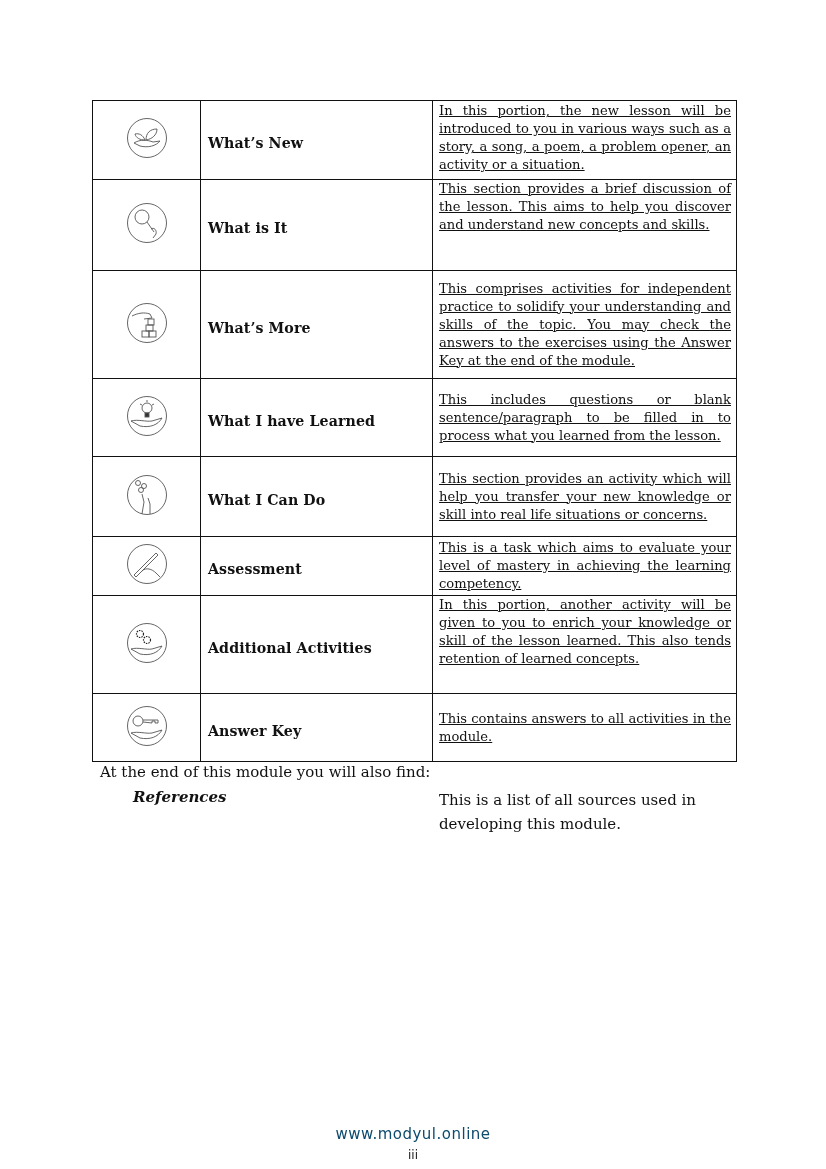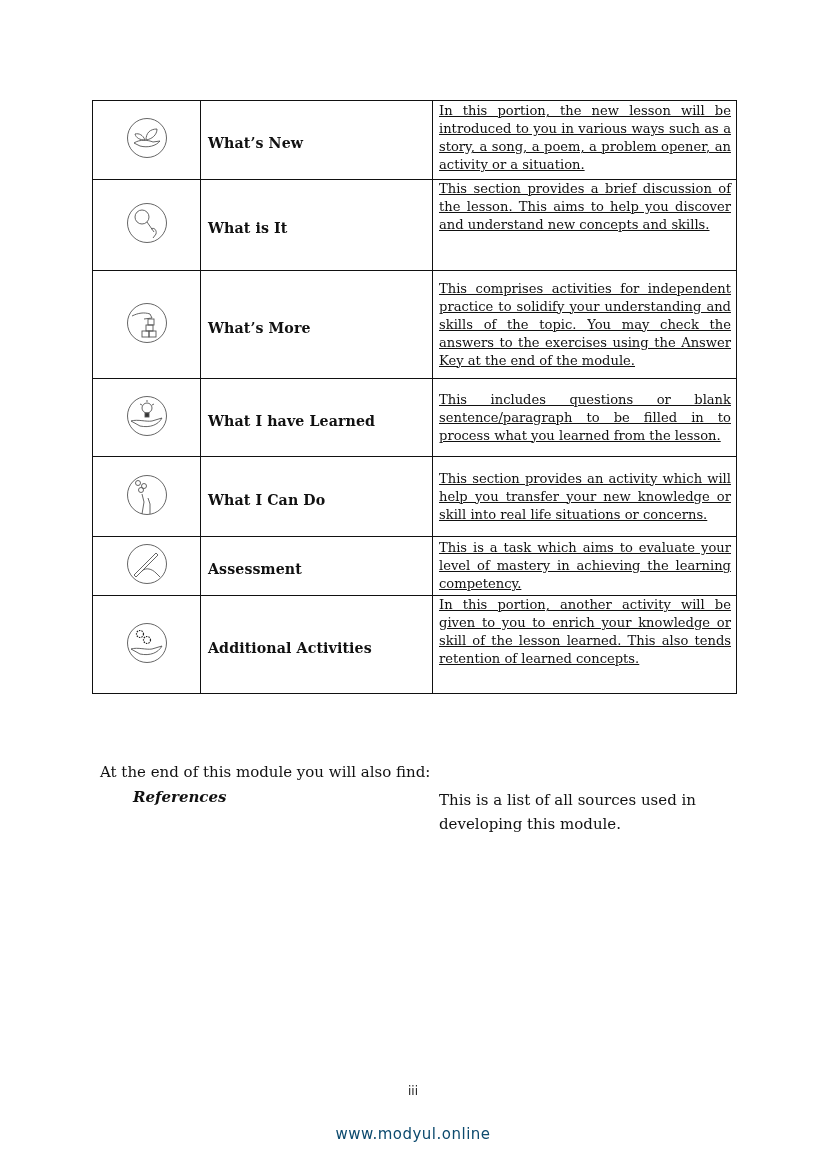--- a/index.html
+++ b/index.html
@@ -9,21 +9,21 @@
     .c-icon { width: 107px; text-align: center; }
     .c-title { width: 231px; }
     .c-desc { width: 303px; text-decoration: underline; }
     .title { font-family: "DejaVu Serif", serif; font-weight: bold; font-size: 14.2px; padding-left: 7px; padding-top: 6px; letter-spacing: 0.1px; }
     .desc { font-family: "DejaVu Serif", serif; font-size: 13.1px; line-height: 18px; text-align: justify; padding: 0 5px 0 6px; overflow: hidden; }
     .icon-wrap { display: inline-block; width: 42px; height: 42px; }
     .icon-wrap svg { width: 42px; height: 42px; }
     .after { position: absolute; left: 100px; top: 750px; font-size: 15px; font-family: "DejaVu Serif", serif; margin-top: 13px; }
     .ref-label { position: absolute; left: 133px; top: 788px; font-size: 15px; font-weight: bold; font-style: italic; font-family: "DejaVu Serif", serif; }
     .ref-desc { position: absolute; left: 439px; top: 788px; width: 300px; font-size: 15px; line-height: 24px; font-family: "DejaVu Serif", serif; }
-    .page-num { position: absolute; left: 0; width: 826px; top: 1084px; text-align: center; font-size: 12px; font-family: "DejaVu Sans", sans-serif; color: #222; }
+    .page-num { position: absolute; left: 0; width: 826px; top: 1148px; text-align: center; font-size: 12px; font-family: "DejaVu Sans", sans-serif; color: #222; }
     .watermark { position: absolute; left: 0; width: 826px; top: 1125px; text-align: center; font-size: 15px; font-family: "DejaVu Sans", sans-serif; color: #0c4a6e; letter-spacing: 0.5px; }
   </style>
 </head>
 <body>
 
 <table class="tbl">
   <tbody>
       <tr style="height:79px">
     <td class="c-icon">
       <span class="icon-wrap">
@@ -146,20 +146,38 @@
             </svg>
       </span>
     </td>
     <td class="c-title">
           <div class="title">Additional Activities</div>
         </td>
     <td class="c-desc">
           <div class="desc" style="height:97px">In this portion, another activity will be given to you to enrich your knowledge or skill of the lesson learned. This also tends retention of learned concepts.</div>
         </td>
   </tr>
+  <tr style="height:68px">
+    <td class="c-icon">
+      <span class="icon-wrap">
+        <svg viewBox="0 0 42 42" fill="none" stroke="#555" stroke-width="0.9">
+              <circle cx="21" cy="21" r="19.5"></circle>
+              <circle cx="12" cy="16" r="5"></circle>
+              <path d="M17 15 L32 15 L32 18 L29 18 L29 16 L26 16 L26 18 L17 17"></path>
+              <path d="M5 28 C12 26,20 29,26 28 L36 25 C32 32,24 35,14 33 Z"></path>
+            </svg>
+      </span>
+    </td>
+    <td class="c-title">
+          <div class="title">Answer Key</div>
+        </td>
+    <td class="c-desc">
+          <div class="desc">This contains answers to all activities in the module.</div>
+        </td>
+  </tr>
 </tbody>
   </table>
 
 <div class="after">At the end of this module you will also find:</div>
 <div class="ref-label">References</div>
 <div class="ref-desc">This is a list of all sources used in developing this module.</div>
 
 <div class="page-num">iii</div>
 <div class="watermark">www.modyul.online</div>
 

